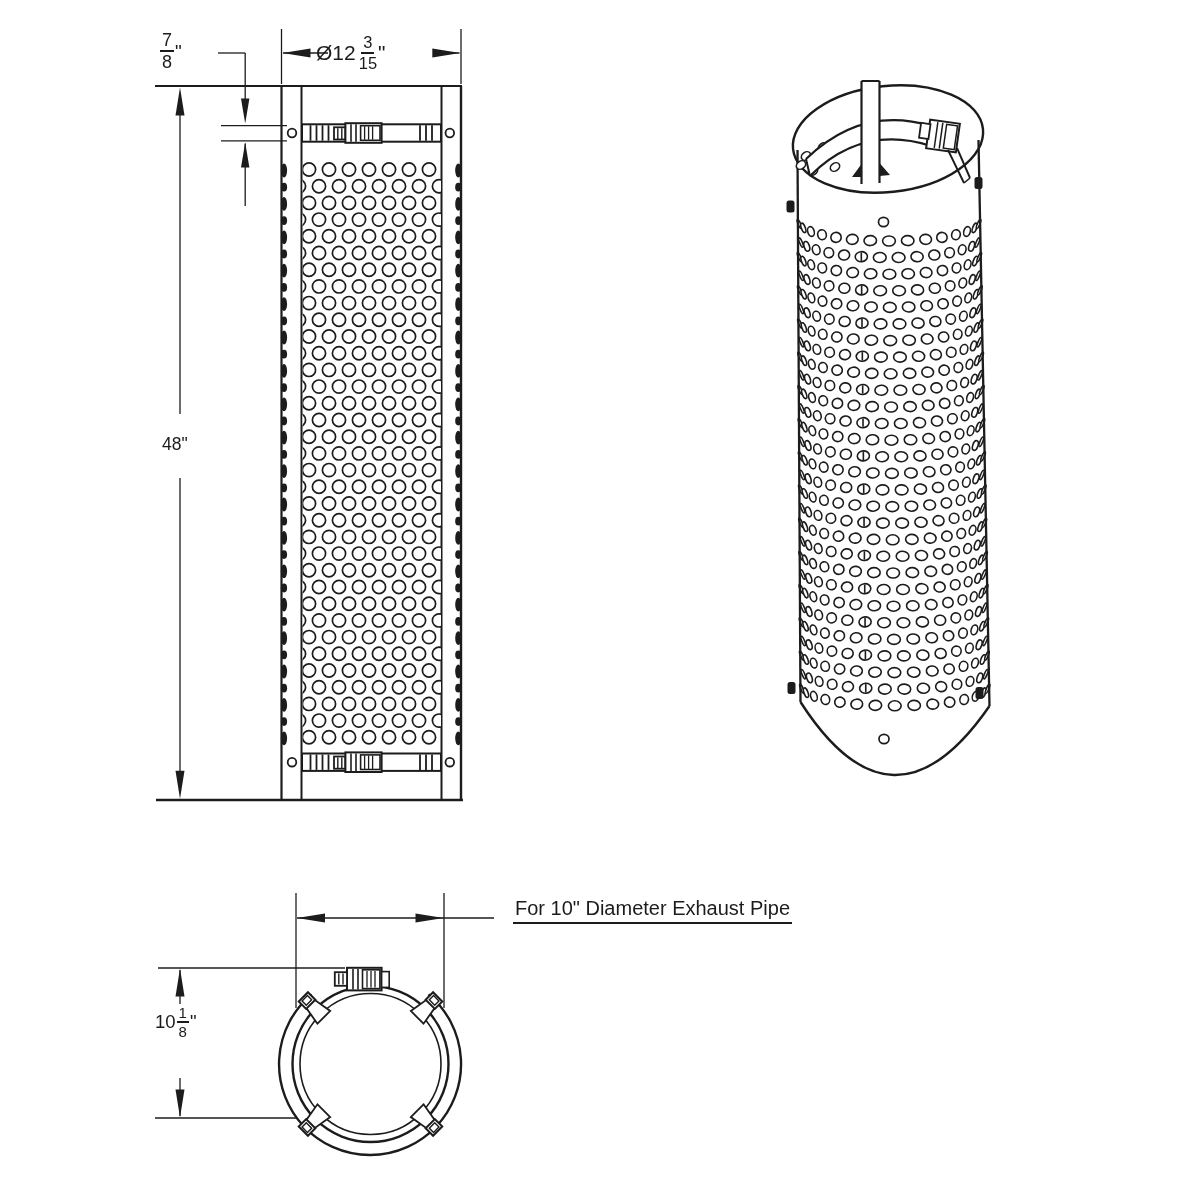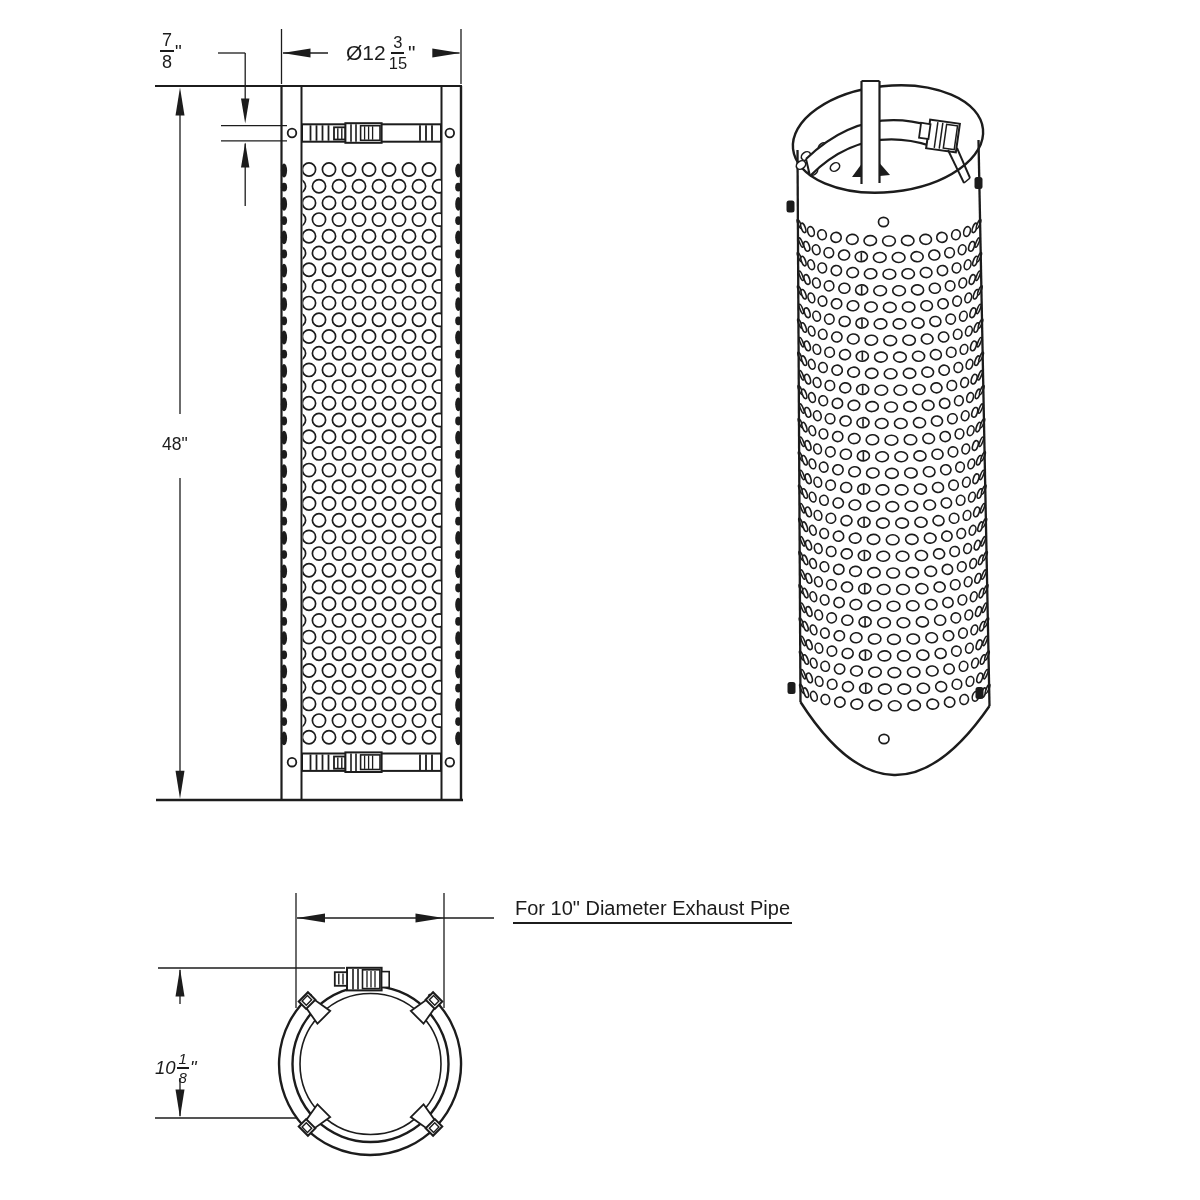--- a/index.html
+++ b/index.html
@@ -6,24 +6,24 @@
   #stage{position:relative;width:1200px;height:1200px;background:#fff;overflow:hidden;
          font-family:"Liberation Sans", sans-serif;}
   #art{position:absolute;left:0;top:0;}
   .lbl{position:absolute;color:#1c1c1c;white-space:nowrap;display:flex;align-items:center;line-height:1;}
   .frac{display:inline-flex;flex-direction:column;align-items:center;line-height:1;}
   .frac .n{display:block;border-bottom:2px solid #1c1c1c;padding:0 2px 1px 2px;}
   .frac .d{display:block;padding-top:1px;}
   .q{padding-left:1px;}
   #dim-band-width{left:160px;top:31px;font-size:19px;}
   #dim-band-width .frac{font-size:18px;}
-  #dim-outer-diameter{left:346px;top:34px;font-size:21px;text-align:right;}
+  #dim-outer-diameter{left:316px;top:34px;font-size:21px;text-align:right;}
   #dim-outer-diameter .frac{font-size:16.5px;margin-left:3px;}
   #dim-overall-height{left:162px;top:436px;font-size:17.5px;}
-  #dim-clamp-height{left:155px;top:1051px;font-size:18.5px;font-style:italic;}
+  #dim-clamp-height{left:155px;top:1005px;font-size:18.5px;}
   #dim-clamp-height .frac{font-size:15px;margin-left:1px;}
   #note-pipe-size{left:513px;top:898px;font-size:20px;border-bottom:2px solid #1c1c1c;
                   padding:0 2px 4px 2px;}
 </style>
 </head>
 <body>
 
 <div id="stage">
   <svg id="art" width="1200" height="1200" viewBox="0 0 1200 1200">
     <defs>

